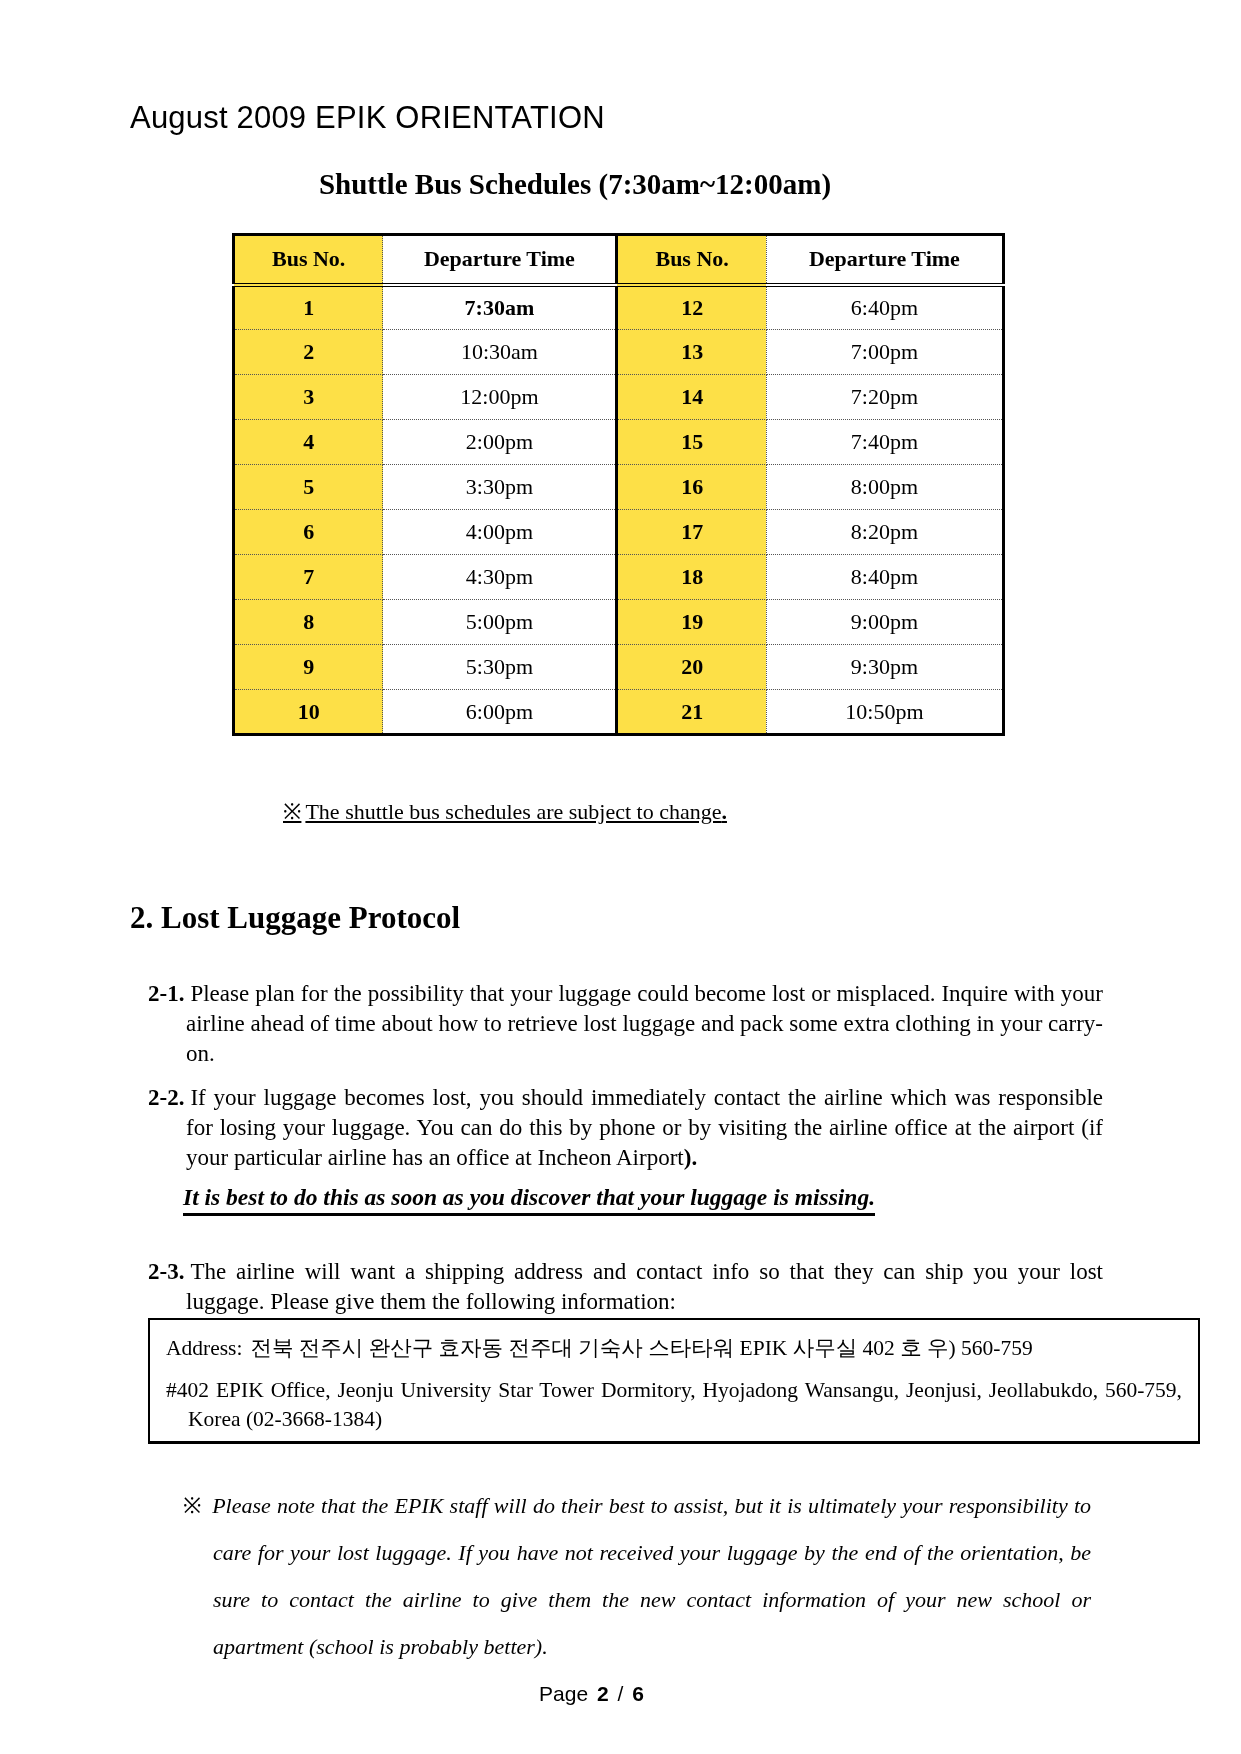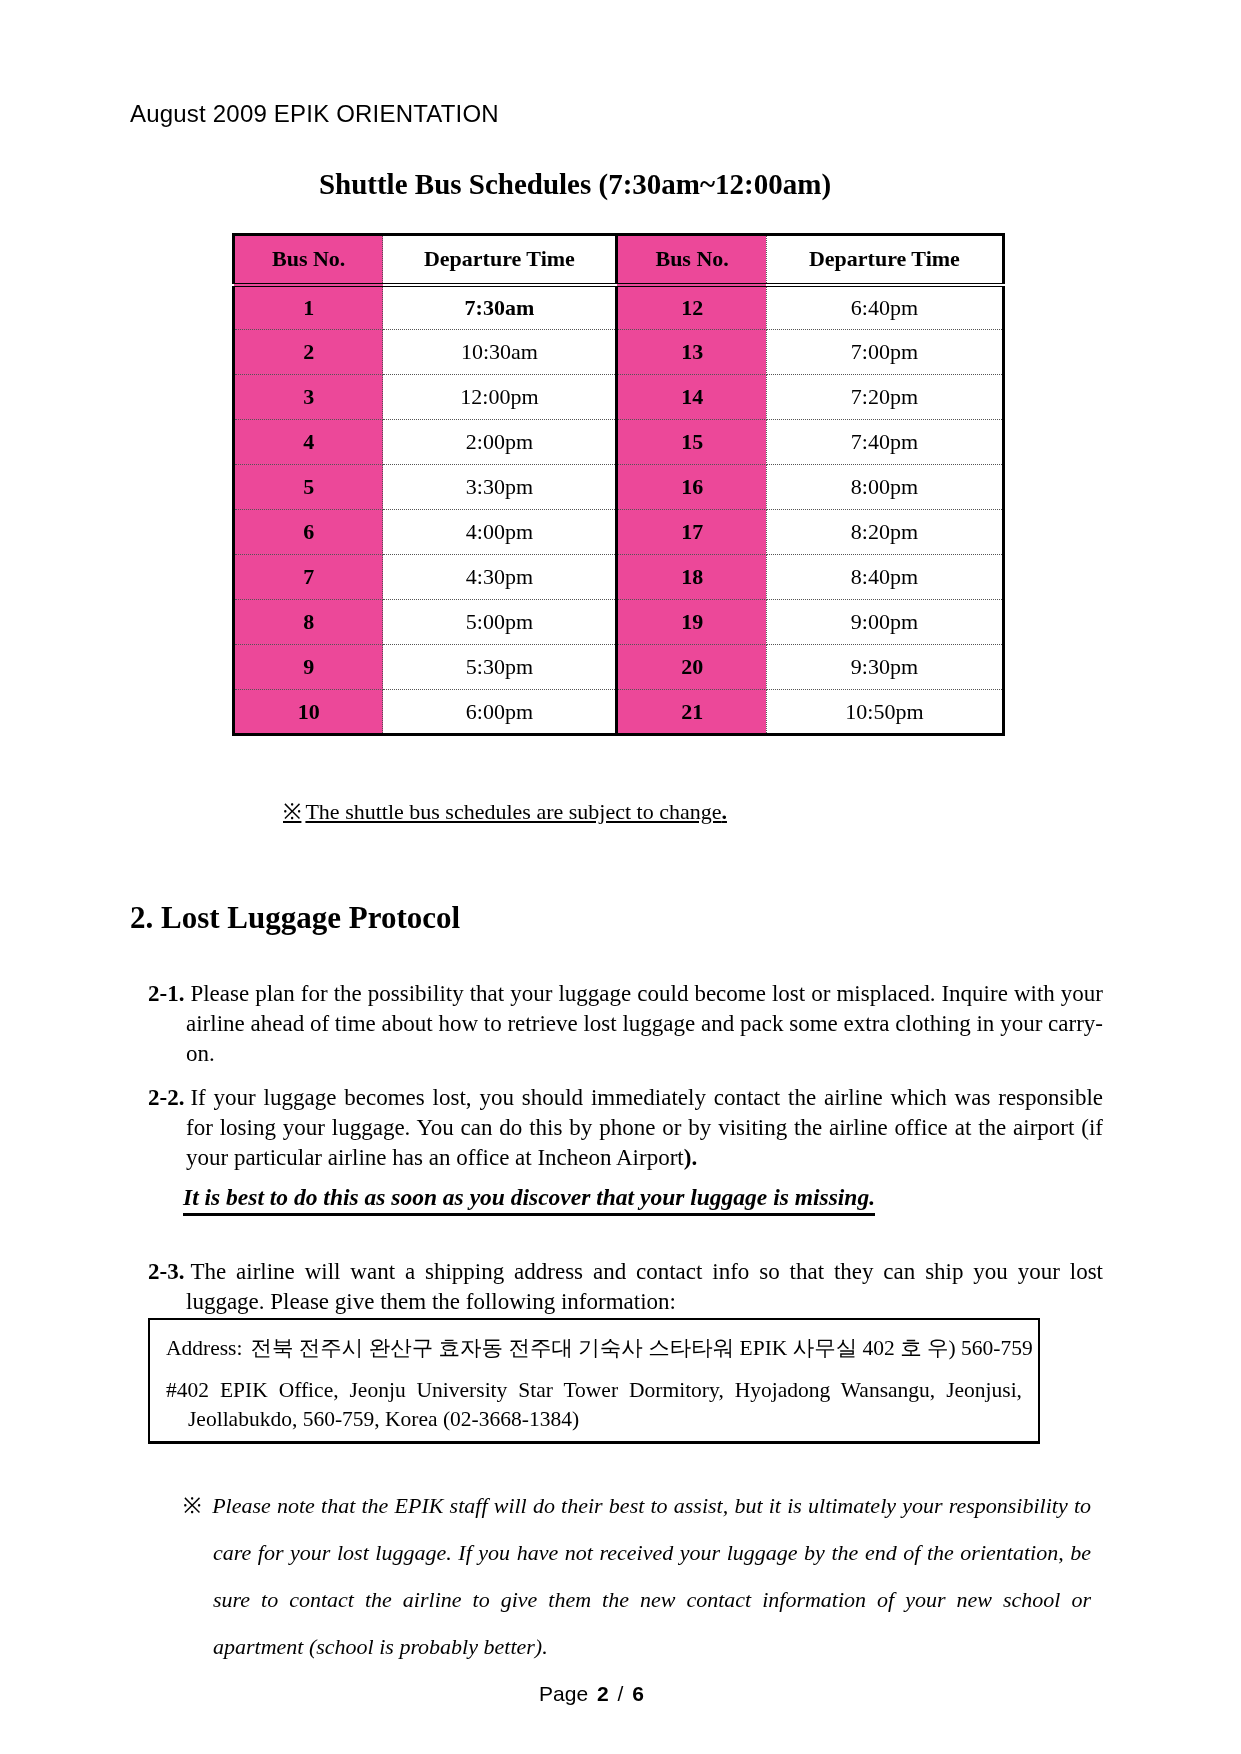--- a/index.html
+++ b/index.html
@@ -6,40 +6,40 @@
   html, body { background: #ffffff; }
   body {
     width: 1241px; height: 1754px;
     position: relative;
     font-family: "Liberation Serif", "DejaVu Serif", serif;
     color: #000;
   }
   .page-header {
     position: absolute; left: 130px; top: 100px;
     font-family: "Liberation Sans", "DejaVu Sans", sans-serif;
-    font-size: 24px; letter-spacing: 0.2px;
+    font-size: 31px; letter-spacing: 0.2px;
   }
   .doc-title {
     position: absolute; left: 140px; top: 168px; width: 870px;
     text-align: center; font-weight: bold; font-size: 29px;
   }
   table.bus-table {
     position: absolute; left: 232px; top: 233px; width: 773px;
     border-collapse: collapse;
     border: 3px solid #000;
     font-size: 22px;
   }
   table.bus-table th, table.bus-table td {
     text-align: center; vertical-align: middle;
     border-right: 1px dotted #555;
     border-bottom: 1px dotted #555;
   }
   table.bus-table th { height: 50px; font-weight: bold; }
   table.bus-table td { height: 45px; }
-  table.bus-table .busno { background: #ec4899; font-weight: bold; }
+  table.bus-table .busno { background: #fde047; font-weight: bold; }
   table.bus-table th.busno { font-weight: bold; }
   table.bus-table .mid-divider { border-right: 3px solid #000; }
   table.bus-table thead th { border-bottom: 4px double #000; }
   table.bus-table td.last-col, table.bus-table th.last-col { border-right: none; }
   table.bus-table tr:last-child td { border-bottom: none; }
   td.bold { font-weight: bold; }
   .col-busno { width: 150px; }
   .col-time1 { width: 235px; }
   .col-time2 { width: 238px; }
   .table-note {
@@ -66,21 +66,21 @@
     position: absolute; left: 183px; top: 1184px; width: 910px;
     font-size: 23.5px; font-weight: bold; font-style: italic;
     text-align: left;
   }
   .emphasis-line .underlined {
     display: inline-block;
     border-bottom: 3px solid #000;
     padding-bottom: 2px;
   }
   .address-box {
-    position: absolute; left: 148px; top: 1318px; width: 892px; height: 126px;
+    position: absolute; left: 148px; top: 1318px; width: 1052px; height: 126px;
     border: 2px solid #000;
     border-bottom-width: 3px;
     padding: 13px 16px 0 16px;
     font-size: 21.5px;
   }
   .address-line-kr { white-space: nowrap; }
   .address-line-kr .addr-label { margin-right: 8px; }
   .address-line-en {
     margin-top: 14px;
     text-align: justify;

